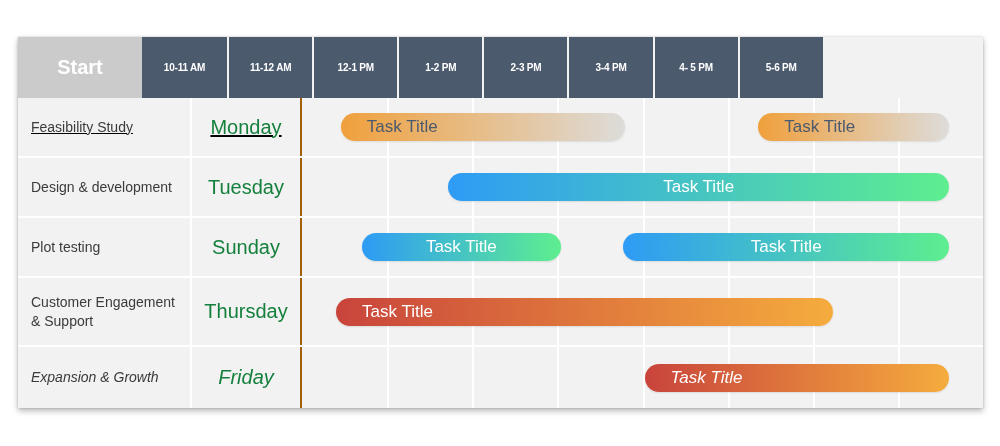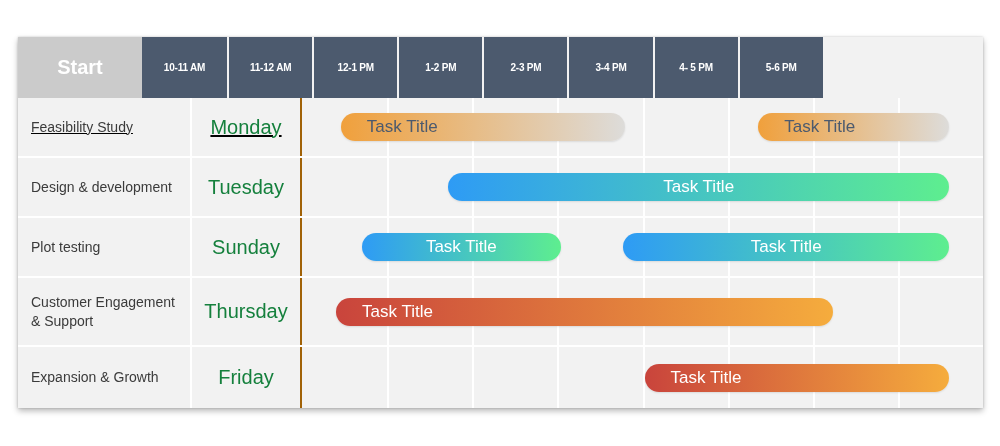--- a/index.html
+++ b/index.html
@@ -239,21 +239,21 @@
           <div class="gridline" style="left: 37.5%;"></div>
           <div class="gridline" style="left: 50%;"></div>
           <div class="gridline" style="left: 62.5%;"></div>
           <div class="gridline" style="left: 75%;"></div>
           <div class="gridline" style="left: 87.5%;"></div>
           <div class="bar" style="left: 5%; width: 73%; background: linear-gradient(to right, rgb(201, 68, 60) 0%, rgb(245, 172, 61) 100%);">
             <span class="bar-label" style="color: rgb(255, 255, 255);">Task Title</span>
           </div>
         </div>
       </div>
-      <div class="task-row" style="height: 61px;">
+      <div class="task-row" style="height: 61px; font-style: italic;">
         <div class="cell-task">Expansion &amp; Growth</div>
         <div class="cell-start">Friday</div>
         <div class="cell-track">
           <div class="gridline" style="left: 12.5%;"></div>
           <div class="gridline" style="left: 25%;"></div>
           <div class="gridline" style="left: 37.5%;"></div>
           <div class="gridline" style="left: 50%;"></div>
           <div class="gridline" style="left: 62.5%;"></div>
           <div class="gridline" style="left: 75%;"></div>
           <div class="gridline" style="left: 87.5%;"></div>

